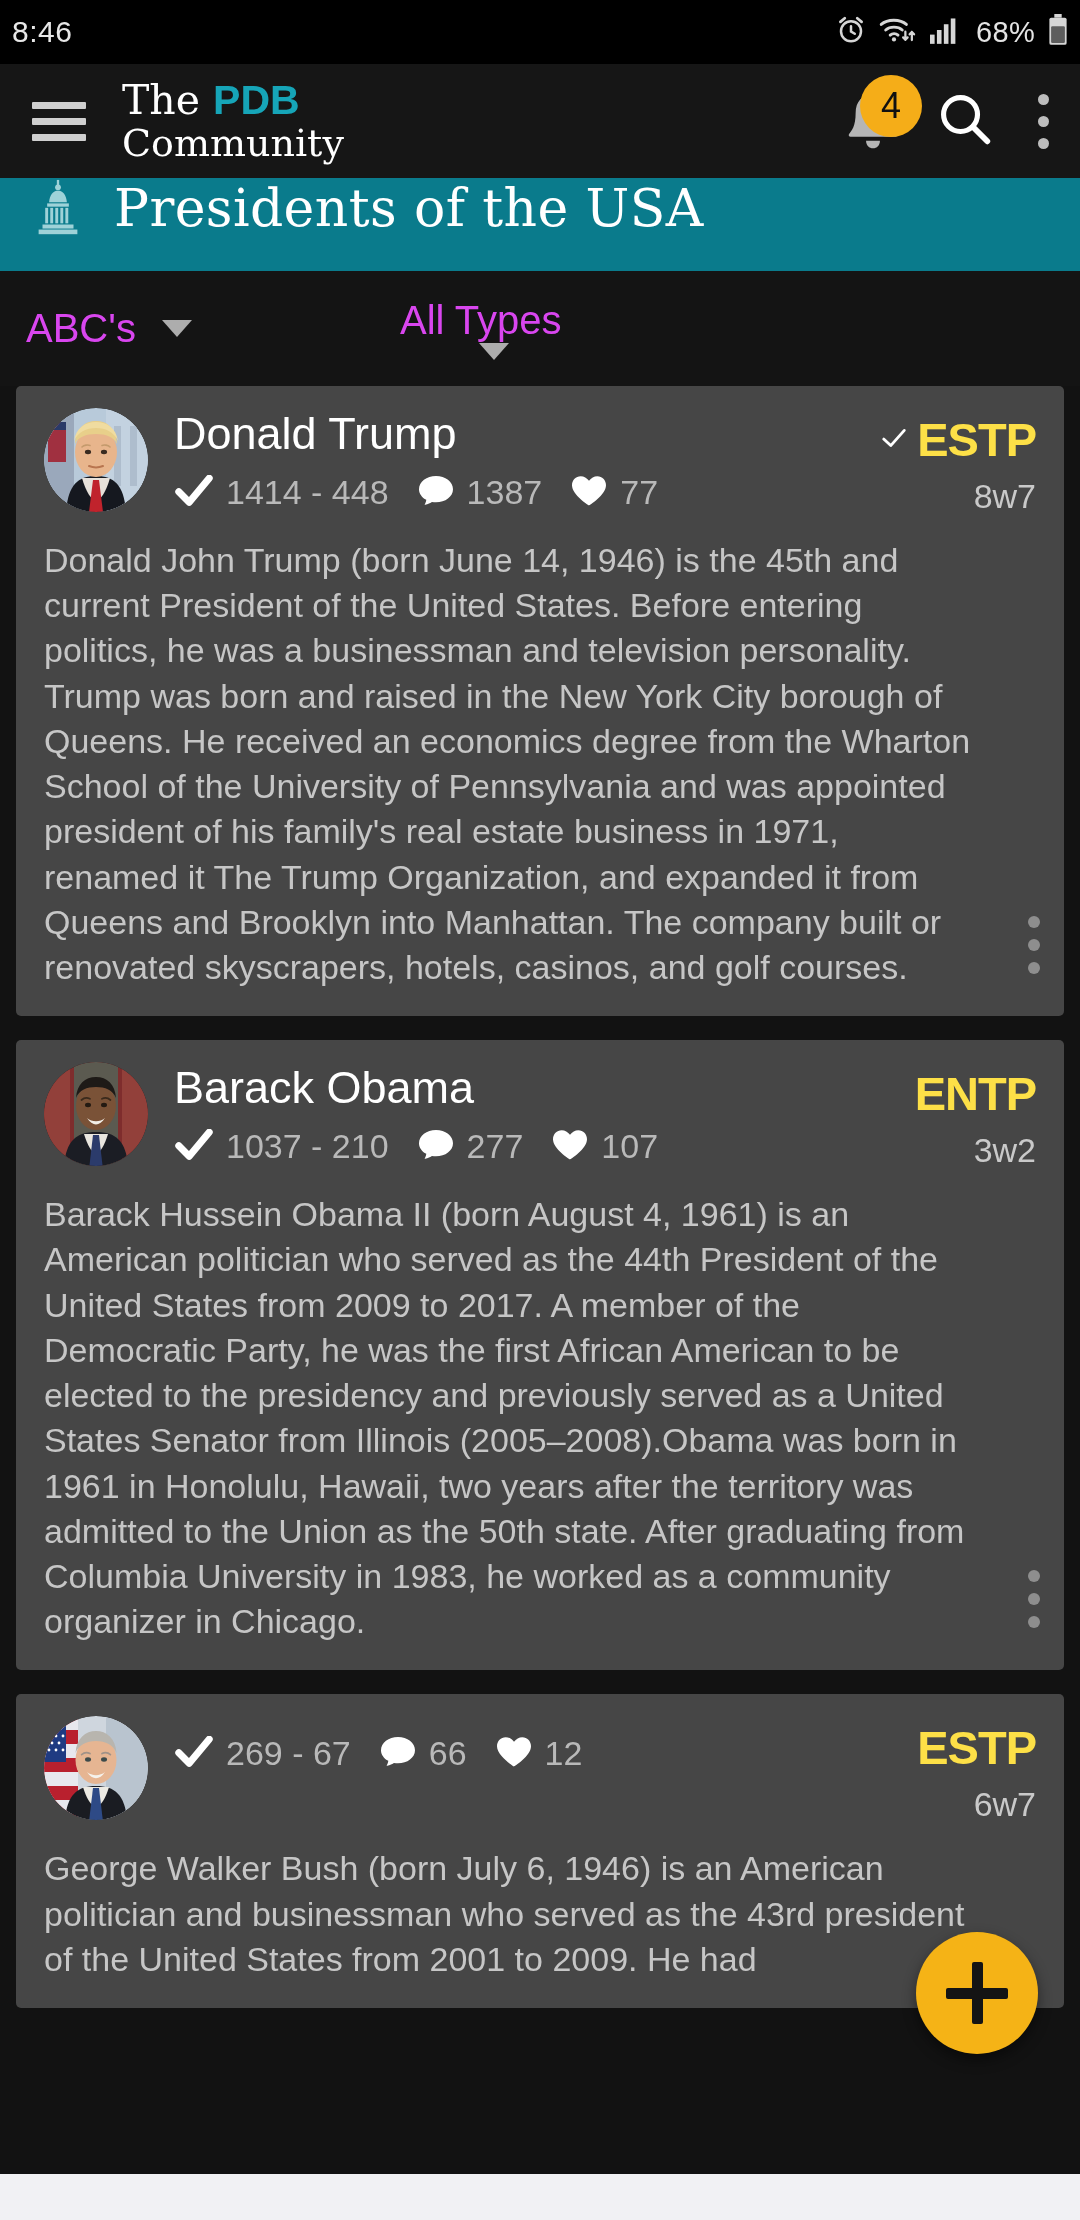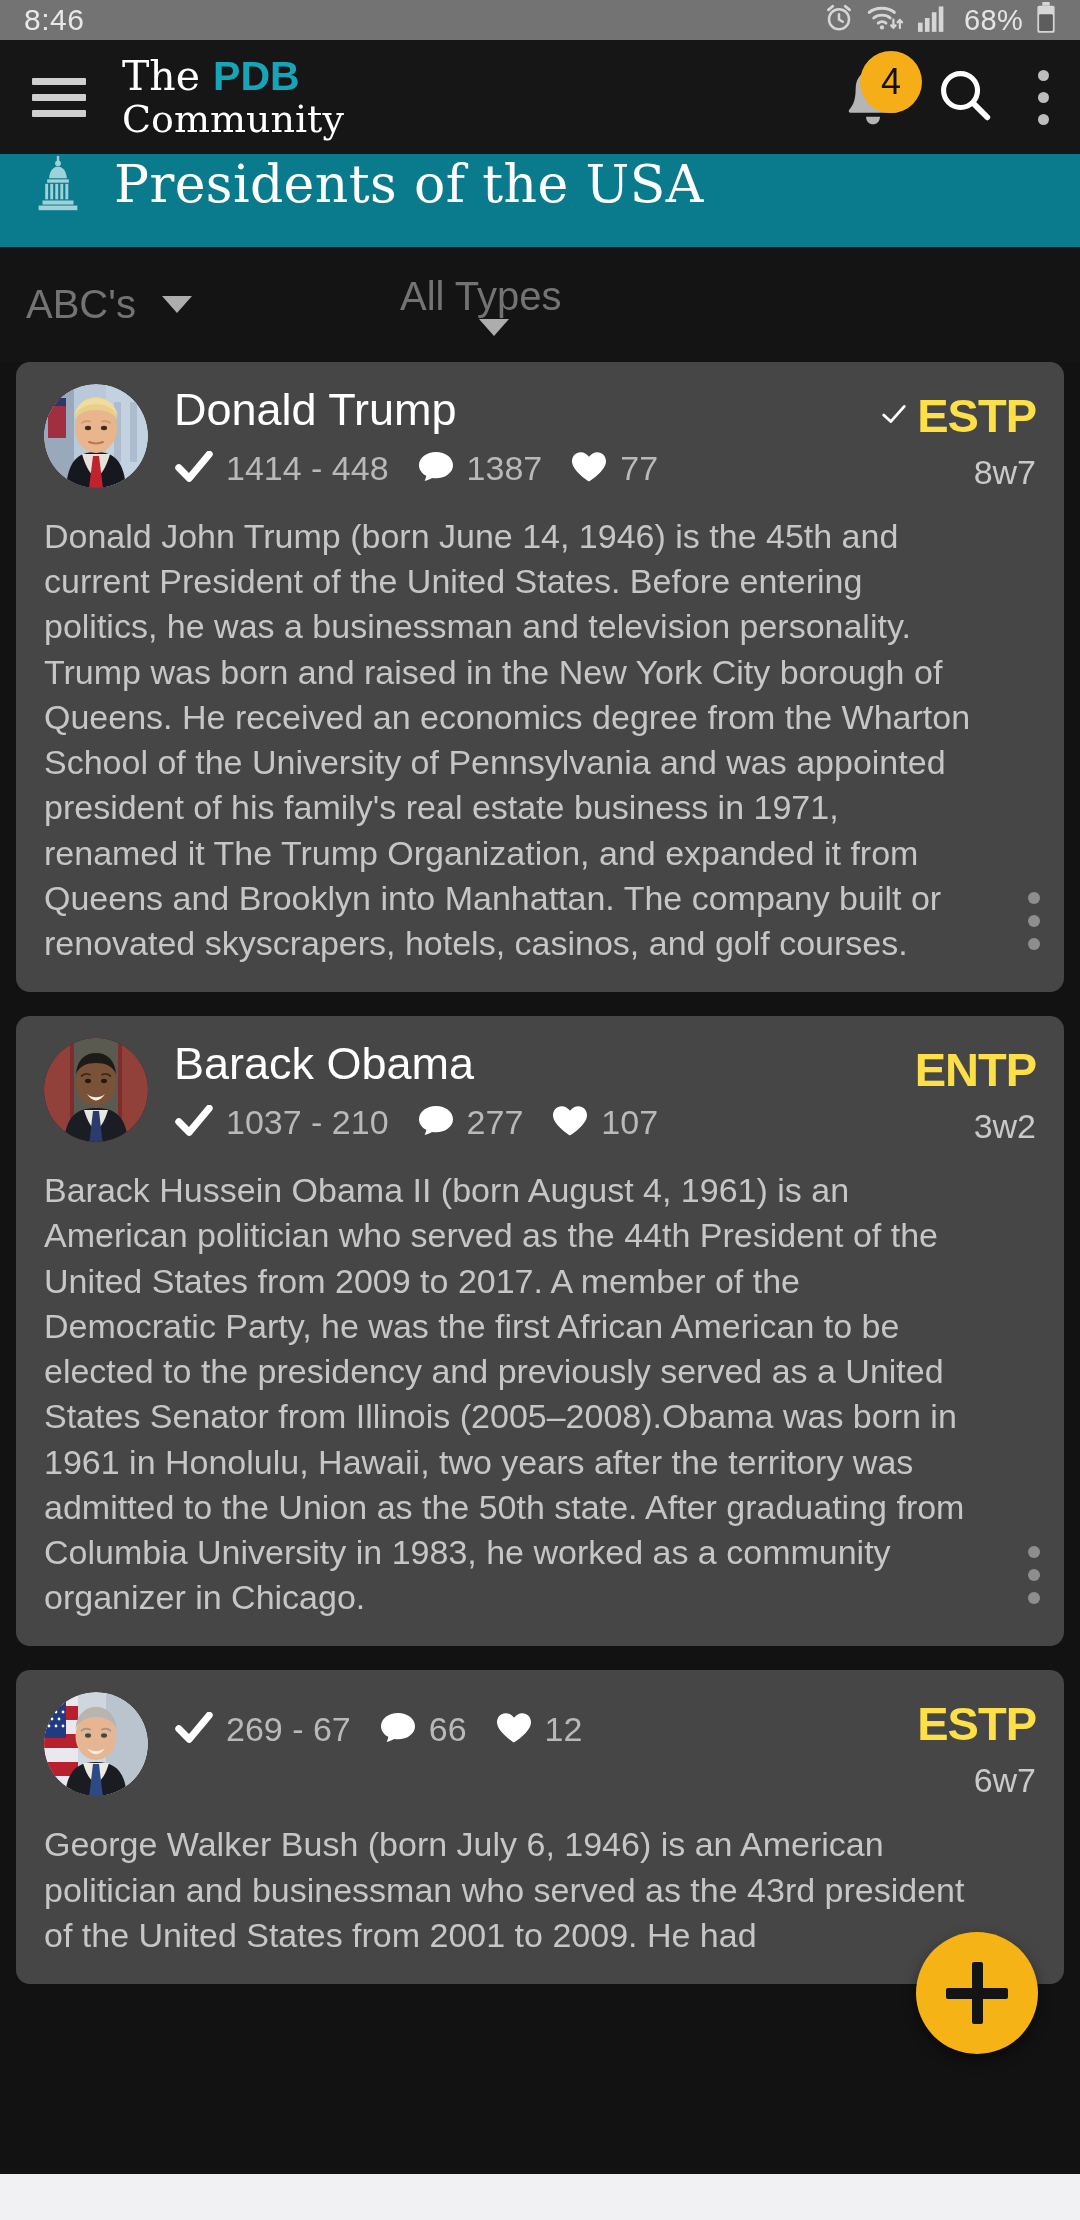--- a/index.html
+++ b/index.html
@@ -6,22 +6,22 @@
   html,body { width:1080px; height:2220px; }
   body {
     background:#121212;
     font-family:"Liberation Sans", sans-serif;
     overflow:hidden;
     position:relative;
   }
 
   
   .statusbar{
-    height:40px; background:#737373; display:flex; align-items:center;
-    justify-content:space-between; padding:0 24px;
+    height:64px; background:#000000; display:flex; align-items:center;
+    justify-content:space-between; padding:0 12px;
   }
   .sb-time{ color:#e8e8e8; font-size:30px; letter-spacing:.5px; }
   .sb-right{ display:flex; align-items:center; gap:13px; }
   .sb-ico{ display:block; }
   .sb-pct{ color:#e4e4e4; font-size:29px; margin-left:3px; letter-spacing:.3px;}
 
   
   .appbar{
     height:114px; background:#161616; display:flex; align-items:center;
     padding:0 26px 0 28px; position:relative;
@@ -49,32 +49,32 @@
   }
   .banner-title{
     color:#fff; font-size:52px; margin-left:28px;
     font-family:"DejaVu Serif", serif; letter-spacing:.4px;
   }
 
   
   .filters{ height:115px; background:#141414; display:flex; align-items:center;
      padding:0 26px; }
   .filter{ display:flex; align-items:center; cursor:pointer; }
-  .filter .fl{ color:#737373; font-size:40px; }
+  .filter .fl{ color:#d946ef; font-size:40px; }
   .caret{
     width:0;height:0;border-left:15px solid transparent;border-right:15px solid transparent;
     border-top:17px solid #adadad; margin-left:26px;
   }
   .f1{ width:370px; }
   .f2{ margin-left:4px;flex-direction:column; }
 
   
   .feed{ padding:0 16px; }
   .card{
-    background:#464646; border-radius:14px; margin-bottom:24px; position:relative;
+    background:#464646; border-radius:5px; margin-bottom:24px; position:relative;
     padding:22px 28px 26px 28px;
   }
   .card-head{ display:flex; align-items:flex-start; }
   .avatar{
     width:104px; height:104px; border-radius:50%; flex:0 0 104px; overflow:hidden;
     background:#2d2d2d; position:relative;
   }
   .avatar svg{ display:block; width:104px; height:104px; }
   .who{ margin-left:26px; flex:1; min-width:0; padding-top:2px; }
   .pname{ color:#fff; font-size:45px; line-height:1.05; white-space:nowrap; }

